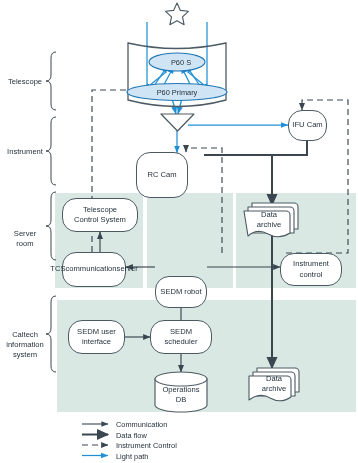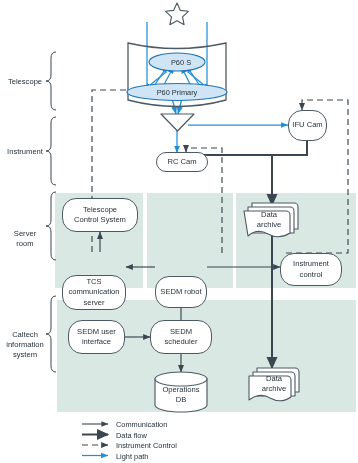--- a/index.html
+++ b/index.html
@@ -147,30 +147,30 @@
     <span>P60 S</span>
   </div>
   <div class="mir" style="left:137px;top:86px;width:80px;height:12px;">
     <span>P60 Primary</span>
   </div>
 
   <div class="bx" style="left:288px;top:110px;width:39px;height:31px;">
     <span>IFU Cam</span>
   </div>
 
-  <div class="bx" style="left:156px;top:152px;width:52px;height:20px;">
+  <div class="bx" style="left:136px;top:152px;width:52px;height:46px;">
     <span>RC Cam</span>
   </div>
 
   <div class="bx" style="left:62px;top:198px;width:76px;height:34px;flex-direction:column;">
     <div>Telescope</div>
     <div>Control System</div>
   </div>
 
-  <div class="bx" style="left:62px;top:252px;width:64px;height:35px;flex-direction:column;margin-top:23px;">
+  <div class="bx" style="left:62px;top:252px;width:64px;height:35px;flex-direction:row;">
     <div>TCS</div>
     <div>communication</div>
     <div>server</div>
   </div>
 
   <div class="bx" style="left:155px;top:252px;width:52px;height:32px;margin-top:24px;">
     <span>SEDM robot</span>
   </div>
 
   <div class="bx" style="left:280px;top:253px;width:62px;height:33px;flex-direction:column;">

